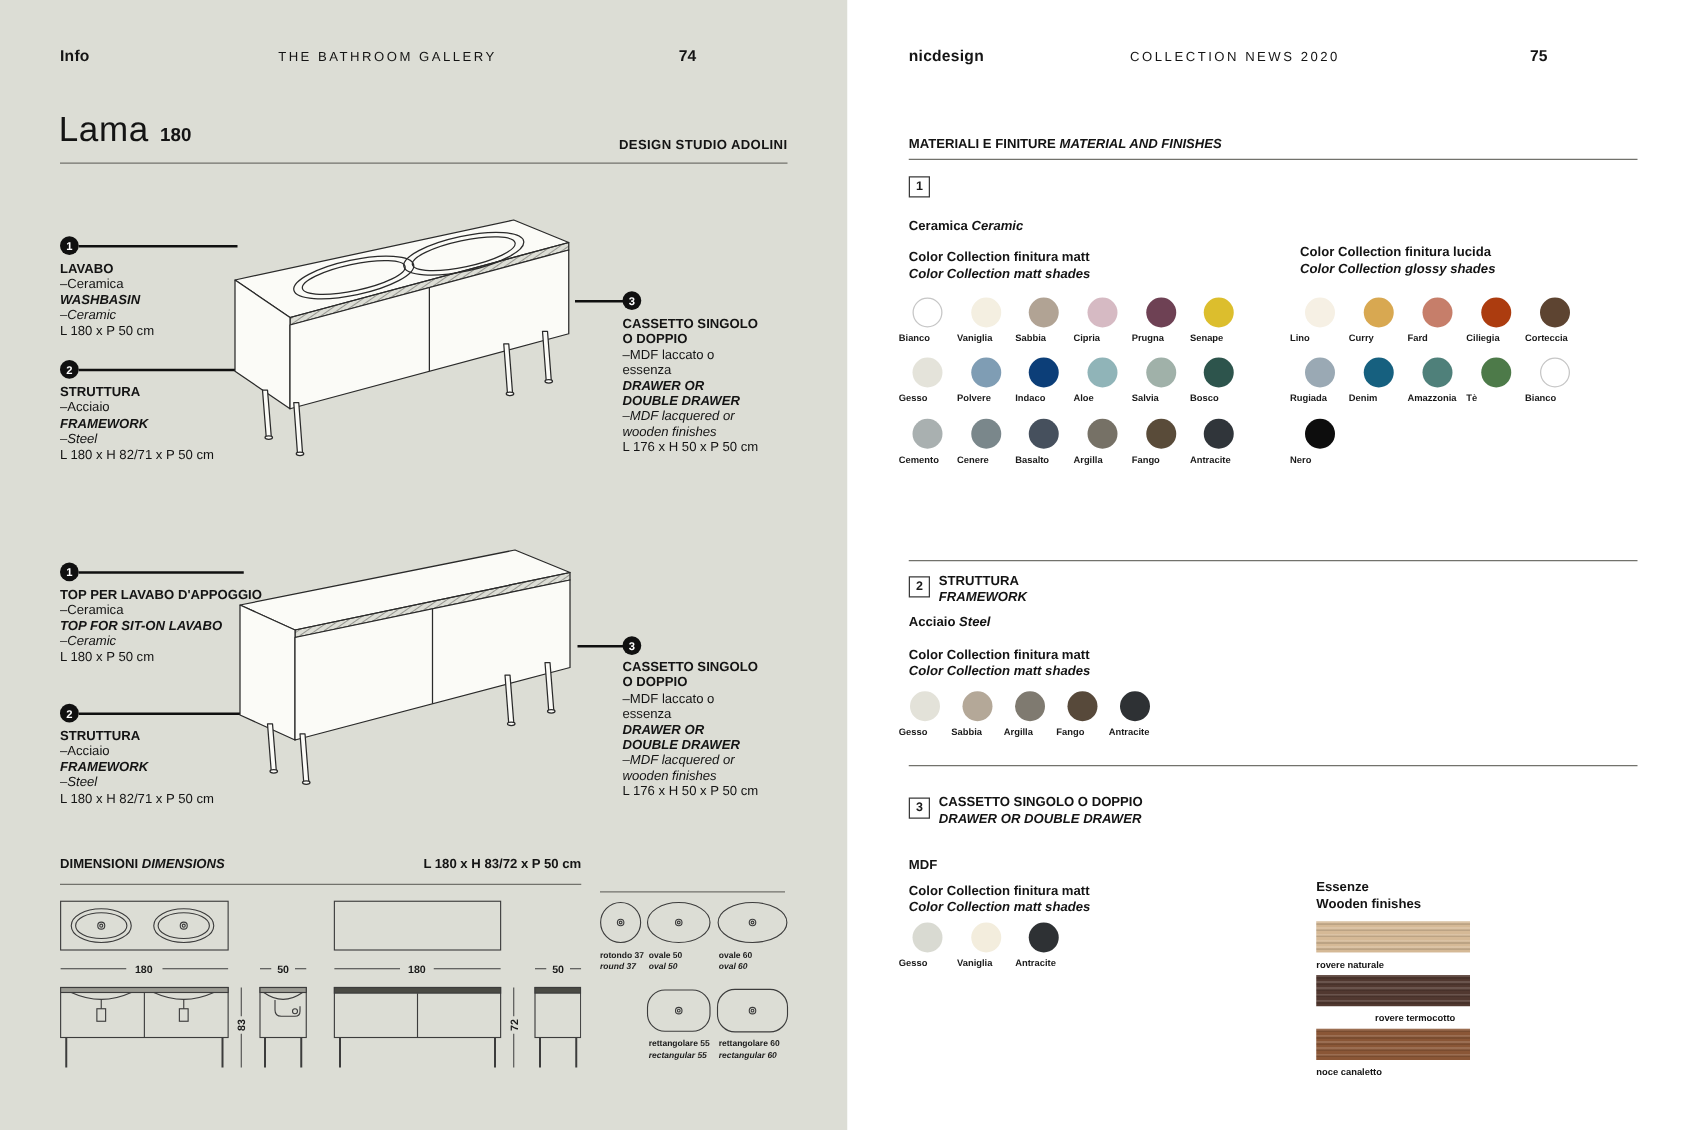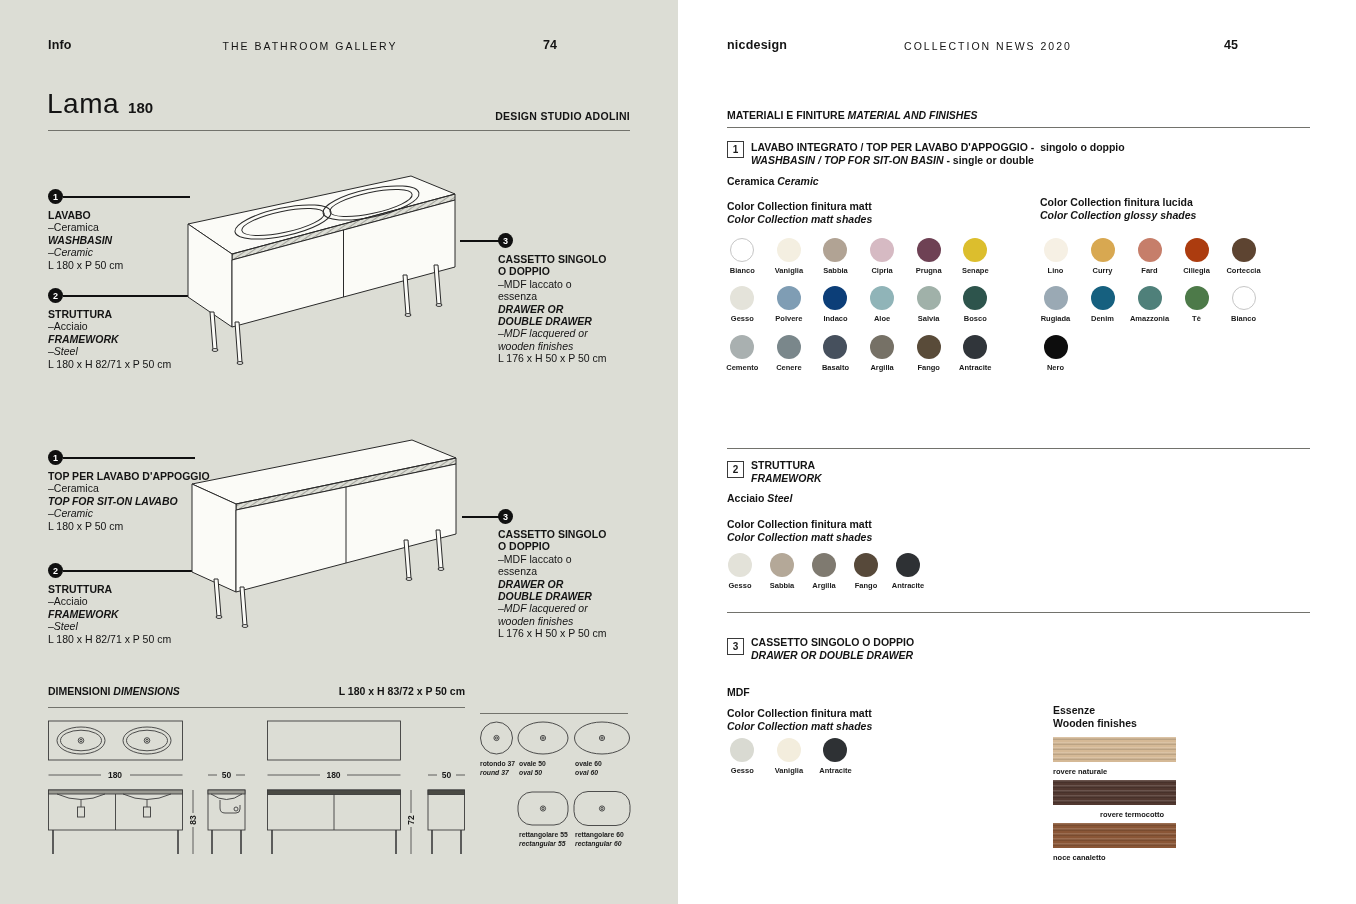--- a/index.html
+++ b/index.html
@@ -27,21 +27,21 @@
   .shape-head .i{font-style:italic;}
   .numbox{position:absolute;width:15px;height:15px;border:1.2px solid #3a3a3a;display:flex;align-items:center;justify-content:center;font-size:10px;font-weight:700;color:#1a1a1a;background:#fff;}
   .sec-title{font-size:10.5px;line-height:12.8px;font-weight:700;}
   .sec-title .sfx{font-weight:600;}
   .sec-title .bi{font-style:italic;}
   .material{font-size:10.5px;font-weight:700;}
   .material .i{font-style:italic;font-weight:700;}
   .grouphead{font-size:10.5px;line-height:12.5px;font-weight:700;}
   .grouphead .i{font-style:italic;}
   .swatchgrid{position:absolute;display:flex;flex-wrap:wrap;}
-  .swatchgrid .cell{width:46.6px;height:48.4px;text-align:center;}
+  .swatchgrid .cell{width:46.6px;height:48.4px;}
   .swatchgrid.narrow .cell{width:42px;}
   .swatchgrid.five .cell{width:47px;}
   .dot{width:24px;height:24px;border-radius:50%;margin:0 auto;box-sizing:border-box;}
   .dot.bordered{border:1px solid #c6c6c6;}
   .dotlabel{font-size:7.5px;font-weight:600;margin-top:4px;color:#1a1a1a;white-space:nowrap;}
   .wood-strip{position:absolute;width:123px;height:25px;}
   .wood-label{position:absolute;font-size:7.5px;font-weight:600;}
   svg{display:block;}
   svg text{font-family:"Liberation Sans",sans-serif;fill:#1a1a1a;}
   .svg-dimnum{font-size:8.5px;font-weight:600;}
@@ -304,34 +304,30 @@
     <text class="svg-shapelabel-i" x="39" y="130">rectangular 55</text>
     <text class="svg-shapelabel" x="95" y="121">rettangolare 60</text>
     <text class="svg-shapelabel-i" x="95" y="130">rectangular 60</text>
   </svg>
 </div>
 
 <div class="page" id="right-page">
 
   <div class="abs hdr-brand" style="left:49px;top:38px;">nicdesign</div>
   <div class="abs hdr-center" style="left:170px;top:40px;width:280px;">COLLECTION NEWS 2020</div>
-  <div class="abs hdr-page" style="left:546px;top:38px;">45</div>
+  <div class="abs hdr-page" style="left:546px;top:38px;">75</div>
 
   <div class="abs dim-head" style="left:49px;top:109px;">
     <span>MATERIALI E FINITURE</span>&nbsp;<span class="i">MATERIAL AND FINISHES</span>
   </div>
   <div class="rule" style="left:49px;top:127px;width:583px;"></div>
 
   <div class="numbox" style="left:49px;top:141px;">
       <span>1</span>
     </div>
-  <div class="abs sec-title" style="left:73px;top:141px;width:520px;">
-    <span>LAVABO INTEGRATO / TOP PER LAVABO D'APPOGGIO -</span>&nbsp;&nbsp;<span class="sfx">singolo o doppio</span><br>
-    <span class="bi">WASHBASIN / TOP FOR SIT-ON BASIN</span>&nbsp;<span class="sfx">- single or double</span>
-  </div>
   <div class="abs material" style="left:49px;top:175px;">
     <span>Ceramica</span>&nbsp;<span class="i">Ceramic</span>
   </div>
 
   <div class="abs grouphead" style="left:49px;top:200px;">
     <span>Color Collection finitura matt</span><br>
     <span class="i">Color Collection matt shades</span>
   </div>
   <div class="swatchgrid" style="left:41px;top:238px;width:280px;">
       <div class="cell">

